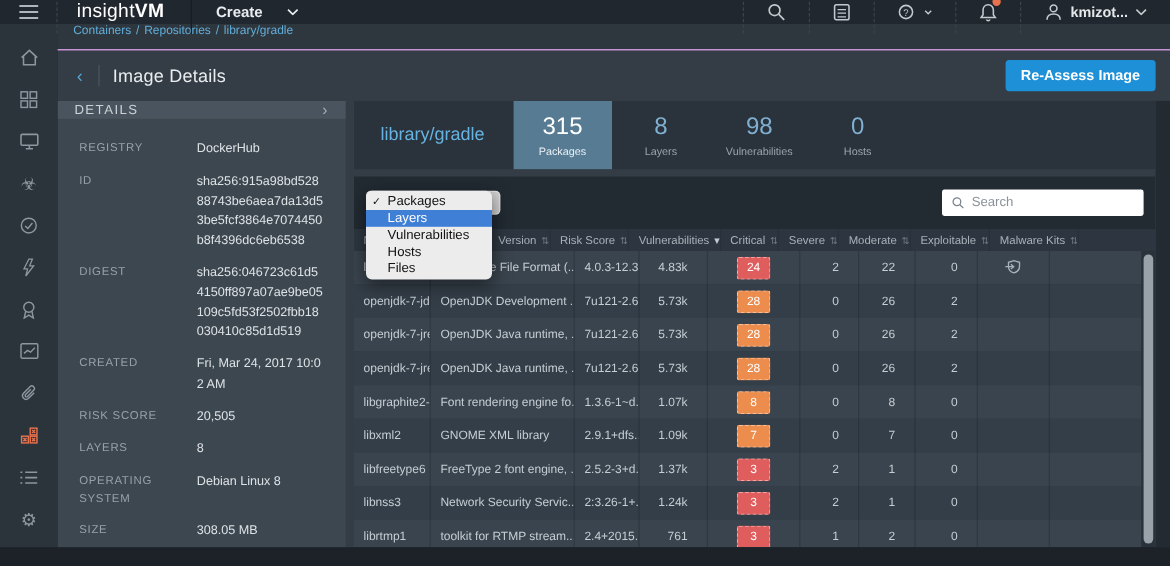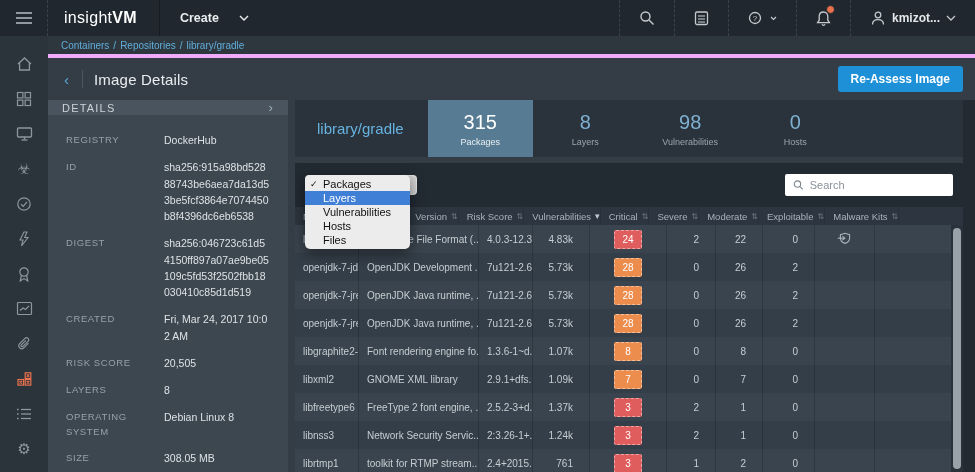--- a/index.html
+++ b/index.html
@@ -1,20 +1,20 @@
 <!DOCTYPE html>
 <html><head>
 <meta charset="utf-8">
 <style>
   * { margin:0; padding:0; box-sizing:border-box; }
   html,body { width:975px; height:472px; overflow:hidden; background:#1c2228;
     font-family:"Liberation Sans", sans-serif; -webkit-font-smoothing:antialiased; }
 
   
-  .topbar { height:36px; background:#21272e; display:flex; align-items:center; position:relative; z-index:30; }
+  .topbar { height:20px; background:#21272e; display:flex; align-items:center; position:relative; z-index:30; }
   .burger { width:48px; height:36px; display:flex; align-items:center; justify-content:center;
     color:#aeb6bd; border-right:1px dashed #3a424b; cursor:pointer; }
   .brand { color:#fff; font-size:16px; font-weight:300; padding:0 22px 0 16px; letter-spacing:.3px; }
   .brand b { font-weight:700; }
   .brand-sep { height:36px; border-left:1px solid #171c21; }
   .create-btn { display:flex; align-items:center; gap:20px; color:#e9edf0; font-size:12.5px;
     font-weight:700; padding:0 14px 0 20px; height:36px; cursor:pointer; }
   .topbar-right { margin-left:auto; display:flex; height:36px; align-items:stretch; }
   .tb-item { display:flex; align-items:center; gap:6px; padding:0 19px;
     border-left:1px dashed #3a424b; color:#c3cacf; cursor:pointer; position:relative; }
@@ -27,22 +27,22 @@
   
   .shell { display:flex; height:436px; }
   .sidebar { width:48px; background:#2b333b; display:flex; flex-direction:column;
     align-items:center; padding-top:10px; }
   .side-item { width:48px; height:35px; display:flex; align-items:center; justify-content:center;
     color:#8d979f; cursor:pointer; font-size:15px; }
   .side-item svg { display:block; }
   .side-item.active { color:#e8714e; }
 
   .content { flex:1; display:flex; flex-direction:column; background:#343d46; }
-  .breadcrumb-bar { height:22px; background:#2e363e; border-bottom:4px solid #f0abfc;
-    display:flex; align-items:center; padding-left:13px; font-size:10px; }
+  .breadcrumb-bar { height:22px; background:#2e363e; border-bottom:1px solid #f0abfc;
+    display:flex; padding-left:13px; font-size:10px; }
   .crumb { color:#61aeda; cursor:pointer; }
   .crumb .sep { color:#61aeda; padding:0 4px; }
   .crumb:last-child .sep { display:none; }
 
   .page-header { height:42px; display:flex; align-items:center; padding:0 12px; }
   .back-chevron { color:#5aa8d7; font-size:15px; cursor:pointer; padding:0 4px; }
   .title-rule { width:1px; height:18px; background:#4b555e; margin:0 11px 0 9px; }
   .page-title { color:#e9edef; font-size:15px; letter-spacing:.2px; }
   .reassess-btn { margin-left:auto; background:#1e90d8; color:#fff; font-size:12px; font-weight:700;
     padding:6px 13px; border-radius:3px; border:none; cursor:pointer; }
@@ -61,21 +61,21 @@
     text-transform:uppercase; line-height:1.5; padding-top:1px; }
   .dvalue { flex:1; font-size:10.5px; color:#dde2e5; line-height:1.55; word-break:break-all; }
 
   
   .main-col { flex:1; margin-left:7px; display:flex; flex-direction:column; overflow:hidden; }
   .edge-spacer { width:12px; flex:none; background:#232a31; }
 
   .tab-strip { height:57px; background:#2a323b; display:flex; align-items:stretch; flex:none; }
   .repo-name { color:#66b3e1; font-size:15px; display:flex; align-items:center;
     padding:0 24px 0 22px; }
-  .tab { width:105px; display:flex; flex-direction:column; align-items:center;
+  .tab { width:82px; display:flex; flex-direction:column; align-items:center;
     justify-content:center; gap:3px; cursor:pointer; }
   .tab .count { font-size:20px; font-weight:300; color:#7fb0d2; }
   .tab .label { font-size:9px; color:#9aa5ae; }
   .tab.active { background:#567b93; }
   .tab.active .count { color:#fff; }
   .tab.active .label { color:#eaf0f4; }
 
   .table-wrap { margin-top:6px; flex:1; background:#2f3841; display:flex; flex-direction:column;
     position:relative; overflow:hidden; }
   .toolbar { height:44px; background:#222a32; display:flex; align-items:center;

